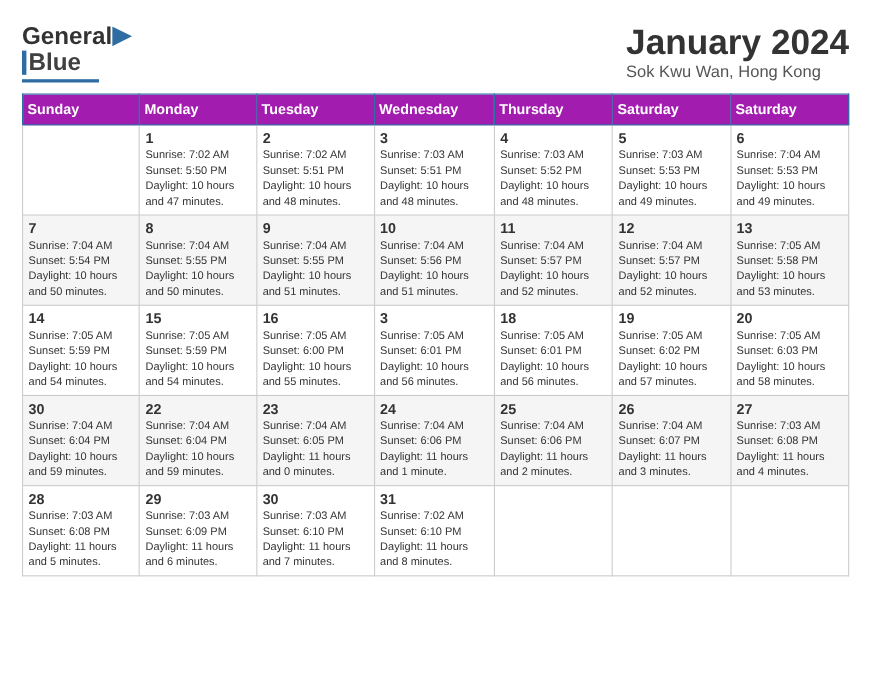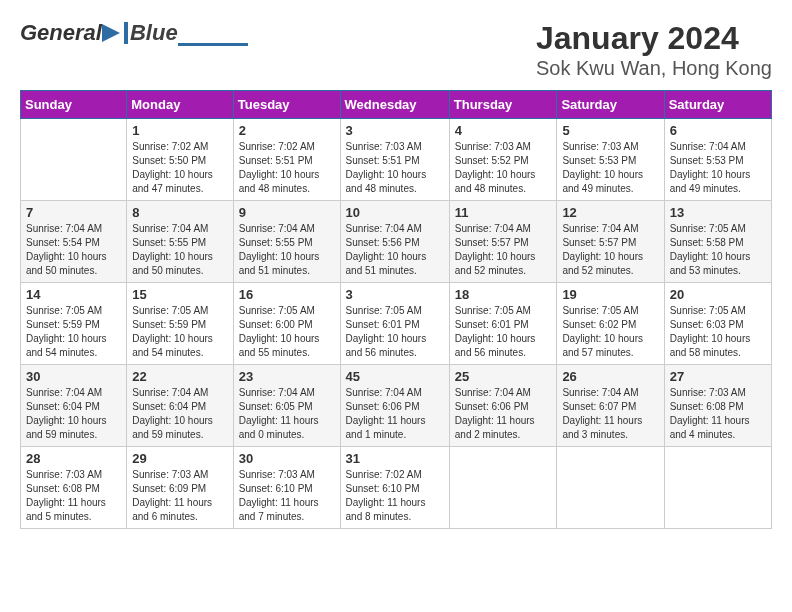--- a/index.html
+++ b/index.html
@@ -11,40 +11,39 @@
       padding: 20px;
     }
     .header {
       display: flex;
       justify-content: space-between;
       align-items: flex-start;
       margin-bottom: 10px;
     }
     .logo {
       display: flex;
-      flex-direction: row;
-      align-items: flex-end;
-      font-style: italic;
+      flex-direction: column;
+      align-items: flex-start;
     }
     .logo-line {
       width: 70px;
       height: 3px;
       background: #2e6da4;
       margin-top: 2px;
     }
     .title-block {
       text-align: left;
     }
     .title-block h1 {
       font-size: 32px;
       font-weight: bold;
       color: #333;
     }
     .title-block h2 {
-      font-size: 20px;
+      font-size: 15px;
       font-weight: normal;
       color: #555;
     }
     .calendar {
       width: 100%;
       border-collapse: collapse;
       font-size: 11px;
     }
     .calendar thead th {
       background: #a21caf;
@@ -281,21 +280,21 @@
 and 59 minutes.</div>
         </td>
         <td>
           <span class="day-number">23</span>
           <div class="day-info" style="white-space: pre-line;">Sunrise: 7:04 AM
 Sunset: 6:05 PM
 Daylight: 11 hours
 and 0 minutes.</div>
         </td>
         <td>
-          <span class="day-number">45</span>
+          <span class="day-number">24</span>
           <div class="day-info" style="white-space: pre-line;">Sunrise: 7:04 AM
 Sunset: 6:06 PM
 Daylight: 11 hours
 and 1 minute.</div>
         </td>
         <td>
           <span class="day-number">25</span>
           <div class="day-info" style="white-space: pre-line;">Sunrise: 7:04 AM
 Sunset: 6:06 PM
 Daylight: 11 hours

